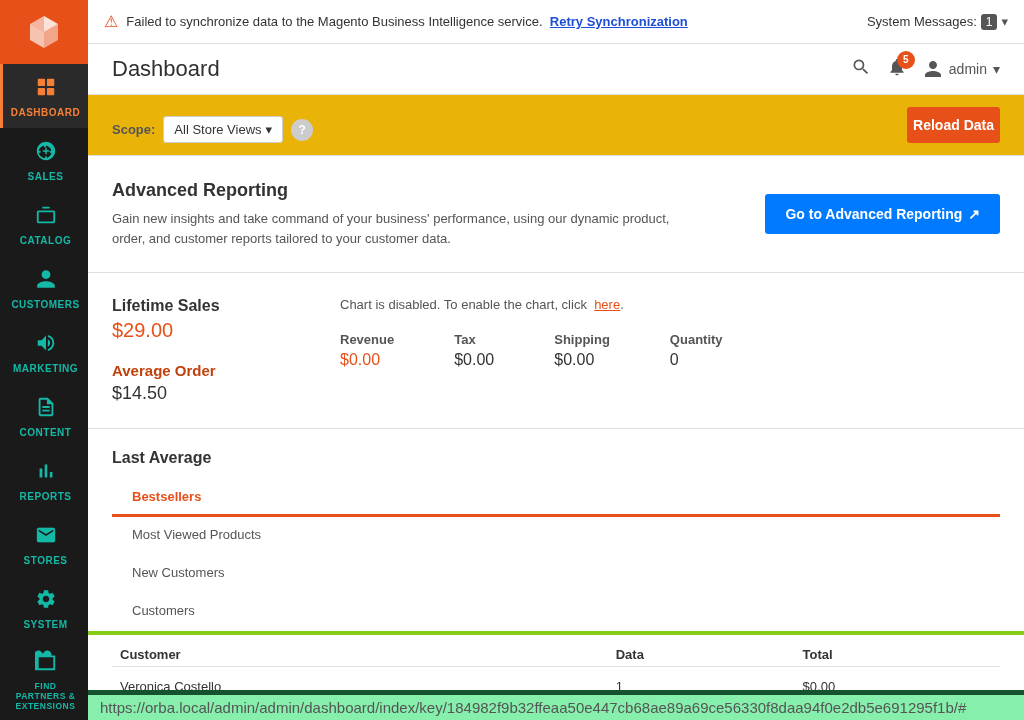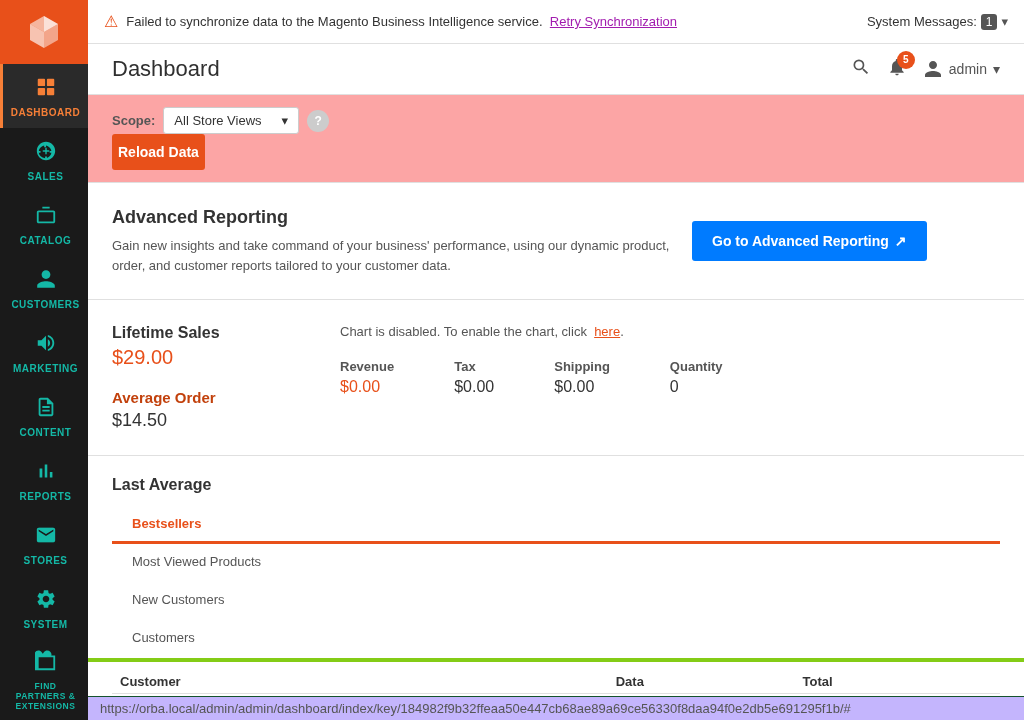--- a/index.html
+++ b/index.html
@@ -57,21 +57,21 @@
       border-bottom: 1px solid #e0e0e0;
       padding: 8px 16px;
       display: flex;
       align-items: center;
       gap: 8px;
       font-size: 13px;
       min-height: 44px;
     }
     .notification-bar .warn-icon { color: #e8501a; font-size: 16px; }
     .notification-bar .msg { flex: 1; }
-    .notification-bar .retry-link { color: #a21caf; cursor: pointer; text-decoration: underline; }
+    .notification-bar .retry-link { color: #1d4ed8; cursor: pointer; text-decoration: underline; font-weight: bold; }
     .notification-bar .sys-msg { display: flex; align-items: center; gap: 4px; color: #333; }
     .notification-bar .sys-count { background: #555; color: #fff; border-radius: 3px; padding: 1px 5px; font-size: 12px; }
     .notification-bar .sys-chevron { cursor: pointer; color: #555; }
 
     
     .header {
       background: #fff;
       border-bottom: 1px solid #e0e0e0;
       padding: 12px 24px;
       display: flex;
@@ -93,48 +93,48 @@
 
     
     .content {
       flex: 1;
       overflow-y: auto;
       padding: 0;
     }
 
     
     .scope-bar {
-      background: #fca5a5;
+      background: #eab308;
       border-bottom: 1px solid #e0e0e0;
       padding: 12px 24px;
       display: flex;
-      align-items: flex-start;
+      align-items: flex-end;
       justify-content: space-between;
-      flex-direction: column;
     }
     .scope-left { display: flex; align-items: center; gap: 8px; }
     .scope-label { font-weight: 600; color: #555; font-size: 13px; }
     .scope-select {
-      display: flex; align-items: center; gap: 20px;
+      display: flex; align-items: center; gap: 4px;
       border: 1px solid #ccc; border-radius: 3px;
       padding: 5px 10px; cursor: pointer; background: #fff; font-size: 13px;
     }
     .scope-help { width: 22px; height: 22px; border-radius: 50%; background: #ccc; color: #fff; display: flex; align-items: center; justify-content: center; font-size: 12px; cursor: pointer; font-weight: 700; }
     .reload-btn {
       background: #e8501a; color: #fff; border: none;
       padding: 10px 6px; border-radius: 3px; font-size: 14px; font-weight: 600; cursor: pointer;
     }
 
     
     .adv-reporting {
       background: #fff;
       border-bottom: 1px solid #e0e0e0;
       padding: 24px;
       display: flex;
       align-items: center;
+      justify-content: space-between;
       gap: 20px;
     }
     .adv-text h2 { font-size: 18px; font-weight: 600; margin-bottom: 8px; }
     .adv-text p { font-size: 13px; color: #555; line-height: 1.5; max-width: 560px; }
     .adv-btn {
       background: #007bff; color: #fff; border: none;
       padding: 12px 20px; border-radius: 3px; font-size: 14px; font-weight: 600; cursor: pointer;
       white-space: nowrap; display: flex; align-items: center; gap: 6px;
     }
 
@@ -191,24 +191,24 @@
     .orders-table { width: 100%; border-collapse: collapse; margin-top: 0; }
     .orders-table th { text-align: left; padding: 12px 8px 4px; font-size: 13px; font-weight: 700; color: #333; border-bottom: 1px solid #e0e0e0; }
     .orders-table td { padding: 12px 8px; font-size: 13px; color: #333; border-bottom: 1px solid #f0f0f0; }
 
     
     .status-bar {
       position: fixed;
       bottom: 0;
       left: 88px;
       right: 0;
-      background: #c4b5fd;
-      border-top: 1px solid #14532d;
+      background: #86efac;
+      border-top: 5px solid #14532d;
       padding: 4px 12px;
-      font-size: 13px;
+      font-size: 15px;
       color: #555;
     }
   </style>
 </head>
 <body>
 
 <nav class="sidebar">
   <div class="sidebar-logo">
     <svg viewBox="0 0 40 40" fill="none" xmlns="http://www.w3.org/2000/svg">
       <polygon points="20,4 34,12 34,28 20,36 6,28 6,12" fill="#fff" opacity="0.15"></polygon>

